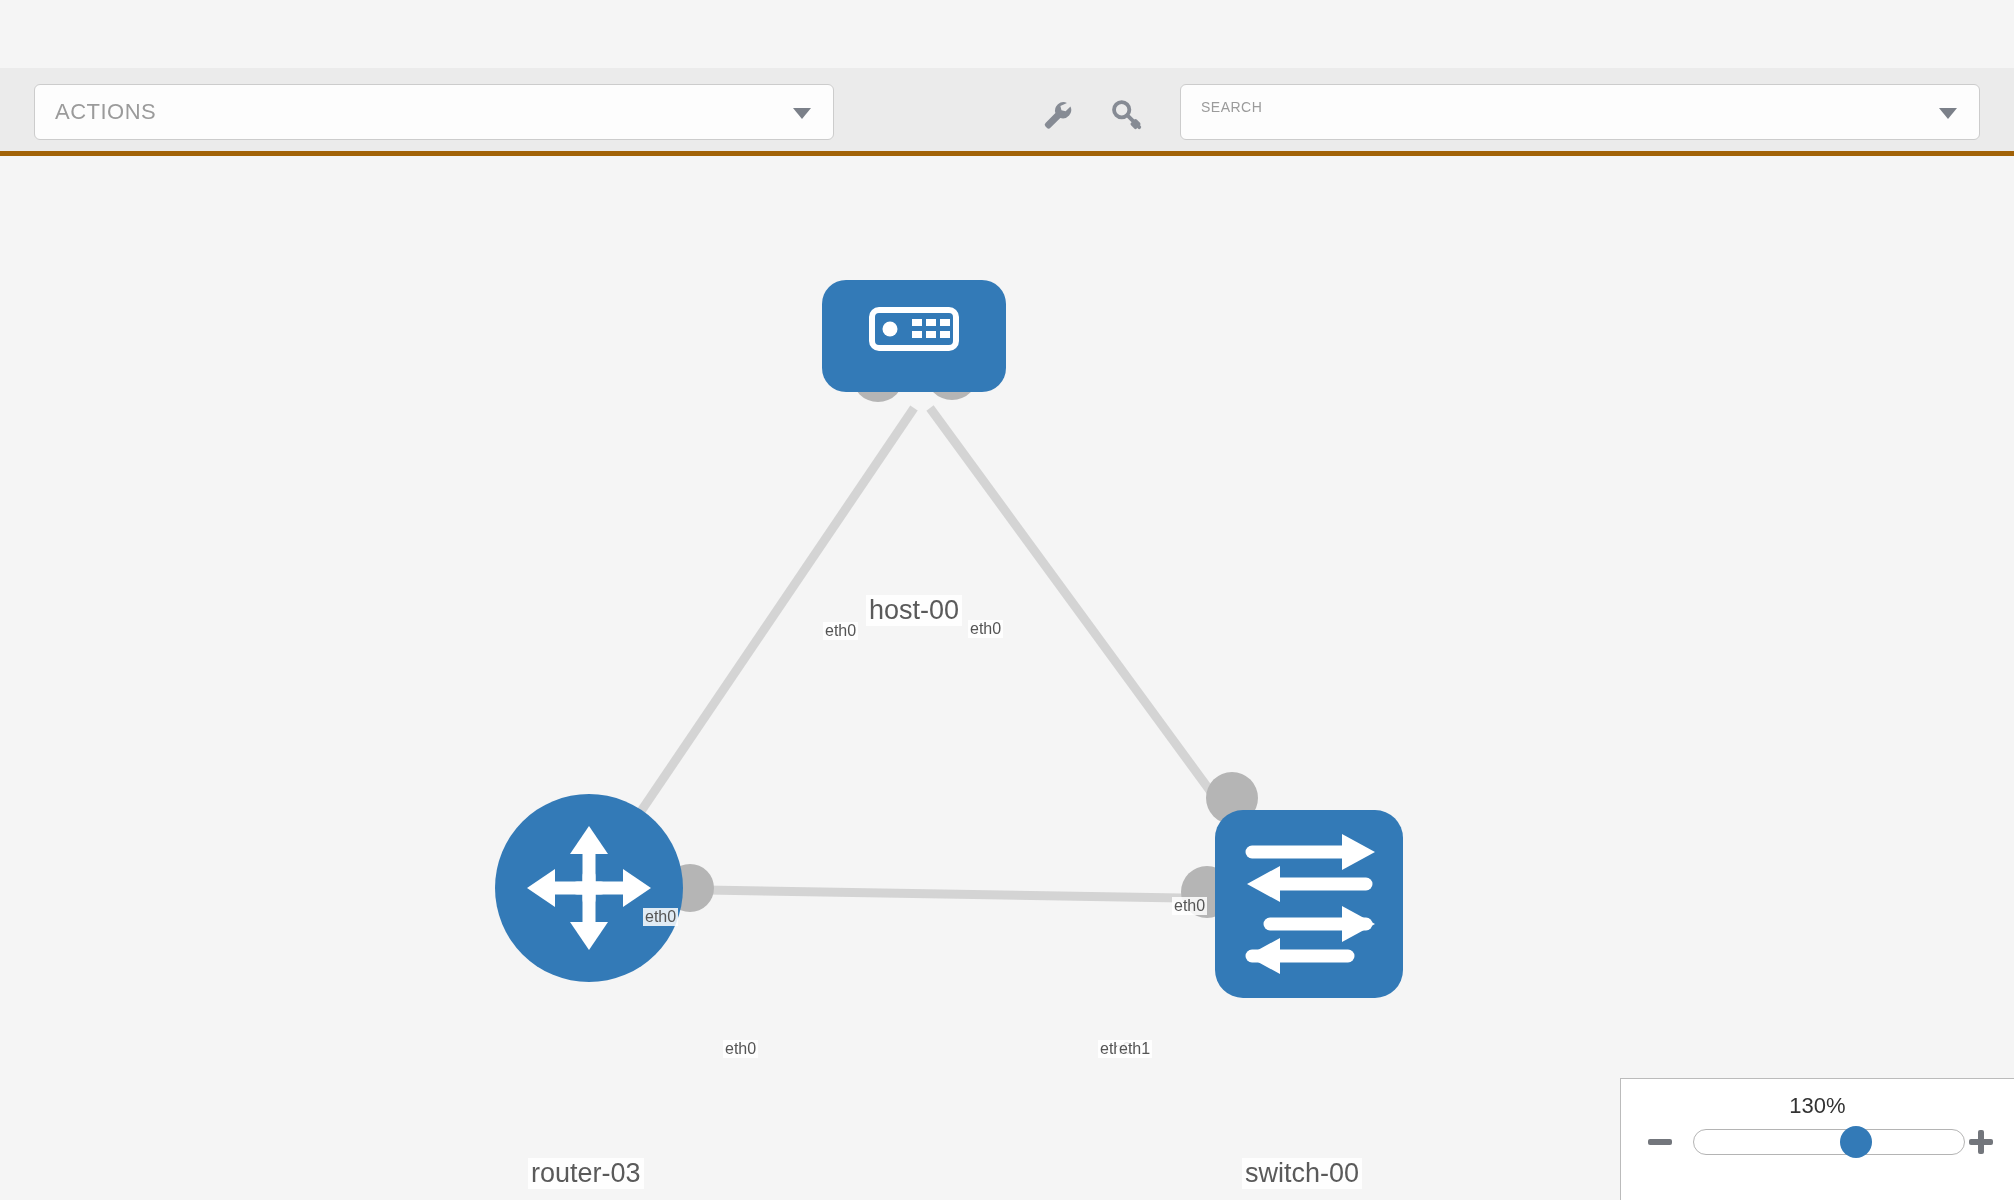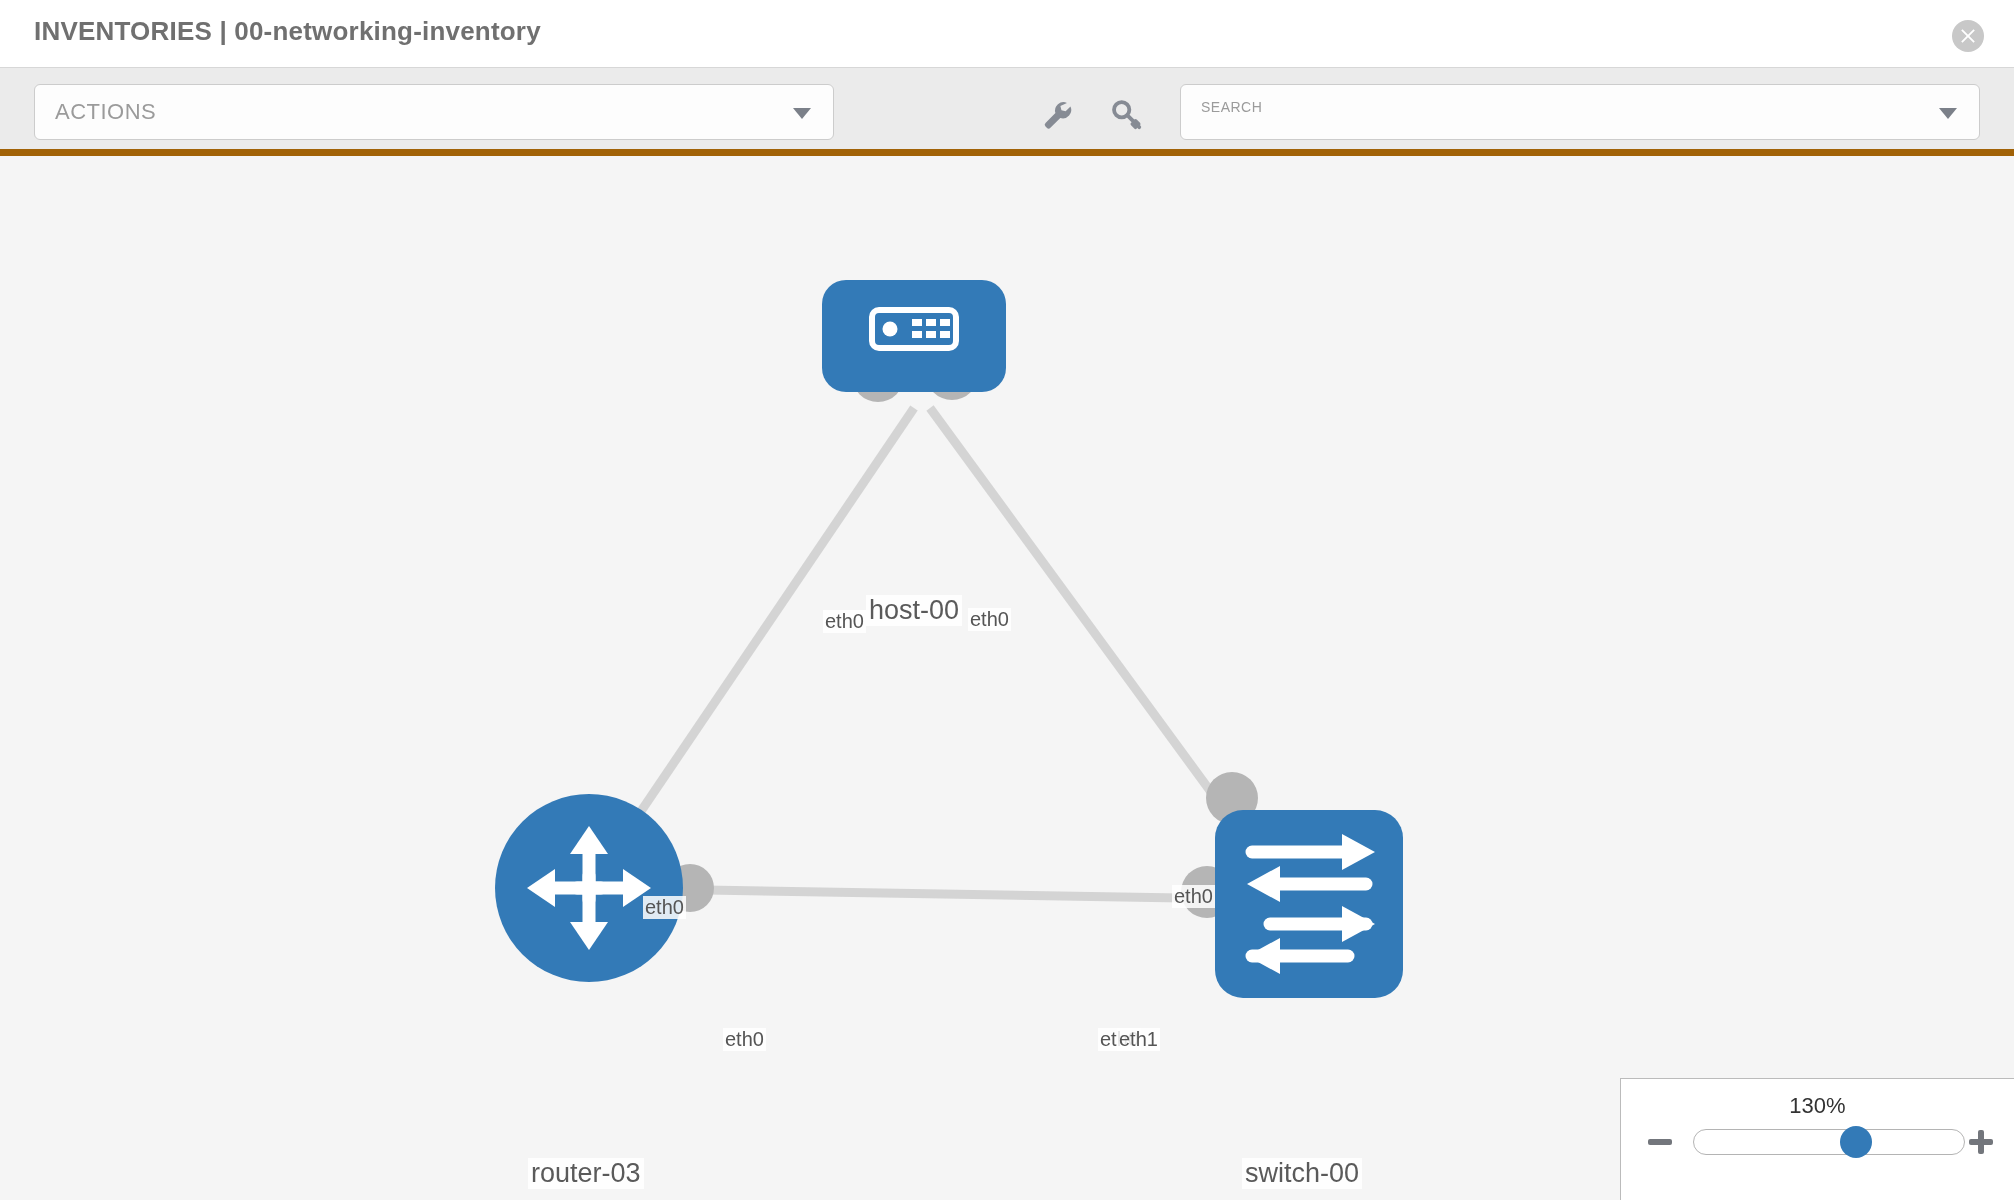--- a/index.html
+++ b/index.html
@@ -44,21 +44,21 @@
     cursor: pointer;
   }
   .close-btn svg { display: block; }
 
   
   .toolbar {
     position: absolute;
     left: 0; top: 68px;
     width: 2014px; height: 88px;
     background: #ebebeb;
-    border-bottom: 7px solid #a16207;
+    border-bottom: 5px solid #a16207;
   }
   .actions-select {
     position: absolute;
     left: 34px; top: 16px;
     width: 800px; height: 56px;
     background: #fdfdfd;
     border: 1px solid #cccccc;
     border-radius: 6px;
     cursor: pointer;
   }
@@ -123,25 +123,26 @@
     position: absolute;
     font-size: 27px;
     color: #5a5a5a;
     background: rgba(255,255,255,.85);
     white-space: nowrap;
     padding: 0 3px;
   }
 
   .if-label {
     position: absolute;
-    font-size: 20px;
+    font-size: 16px;
     color: #555555;
     background: rgba(255,255,255,.85);
     white-space: nowrap;
     padding: 0 2px;
+    margin-top: 12px;
   }
 
   
   .zoom-panel {
     position: absolute;
     left: 1620px; top: 1078px;
     width: 394px; height: 140px;
     background: #ffffff;
     border: 1px solid #bbbbbb;
     border-right: none;
@@ -180,29 +181,20 @@
     border-radius: 50%;
     background: #337ab7;
     cursor: grab;
   }
 </style>
 </head>
 <body>
 
 <div id="app">
 
-  <div class="header">
-    <div class="header-title">INVENTORIES | 00-networking-inventory</div>
-
-    <div class="close-btn">
-      <svg width="32" height="32" viewBox="0 0 32 32" aria-hidden="true">
-        <path d="M10.5 9.2 L16 14.7 L21.5 9.2 L22.8 10.5 L17.3 16 L22.8 21.5 L21.5 22.8 L16 17.3 L10.5 22.8 L9.2 21.5 L14.7 16 L9.2 10.5 Z" fill="#ffffff"></path>
-      </svg>
-    </div>
-  </div>
 
   <div class="toolbar">
 
     <div class="actions-select">
       <span class="actions-label">ACTIONS</span>
       <span class="caret"></span>
     </div>
 
     <div class="tool-icon wrench">
       <svg width="34" height="34" viewBox="0 0 32 32" aria-hidden="true">

